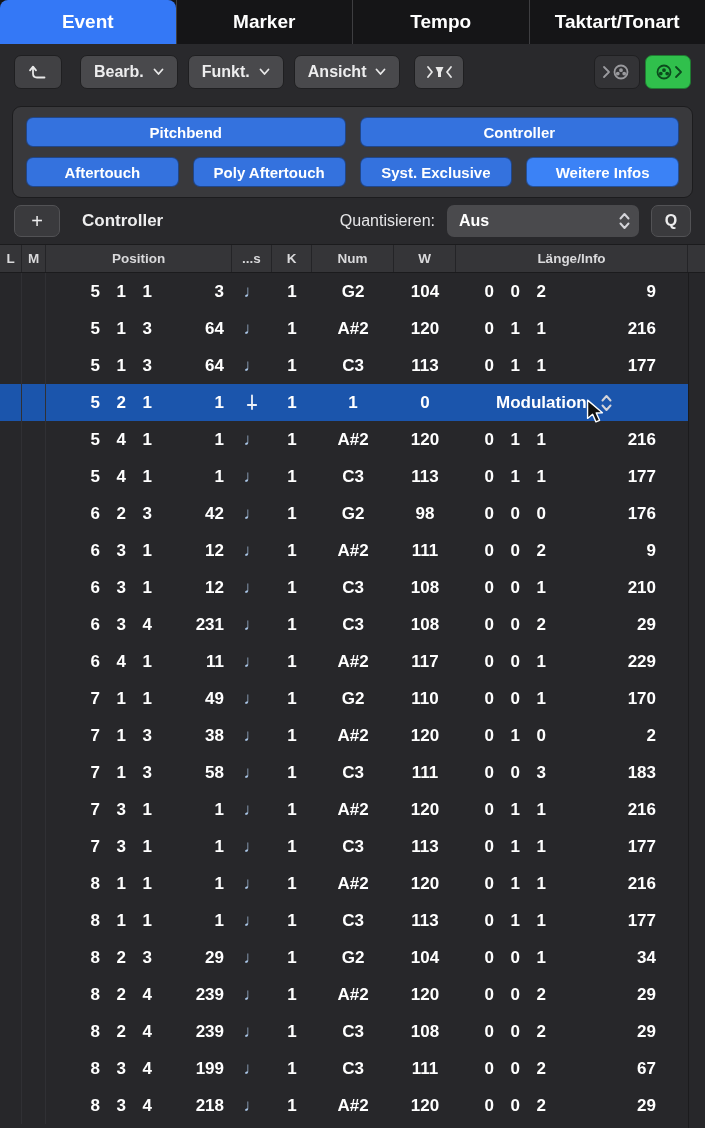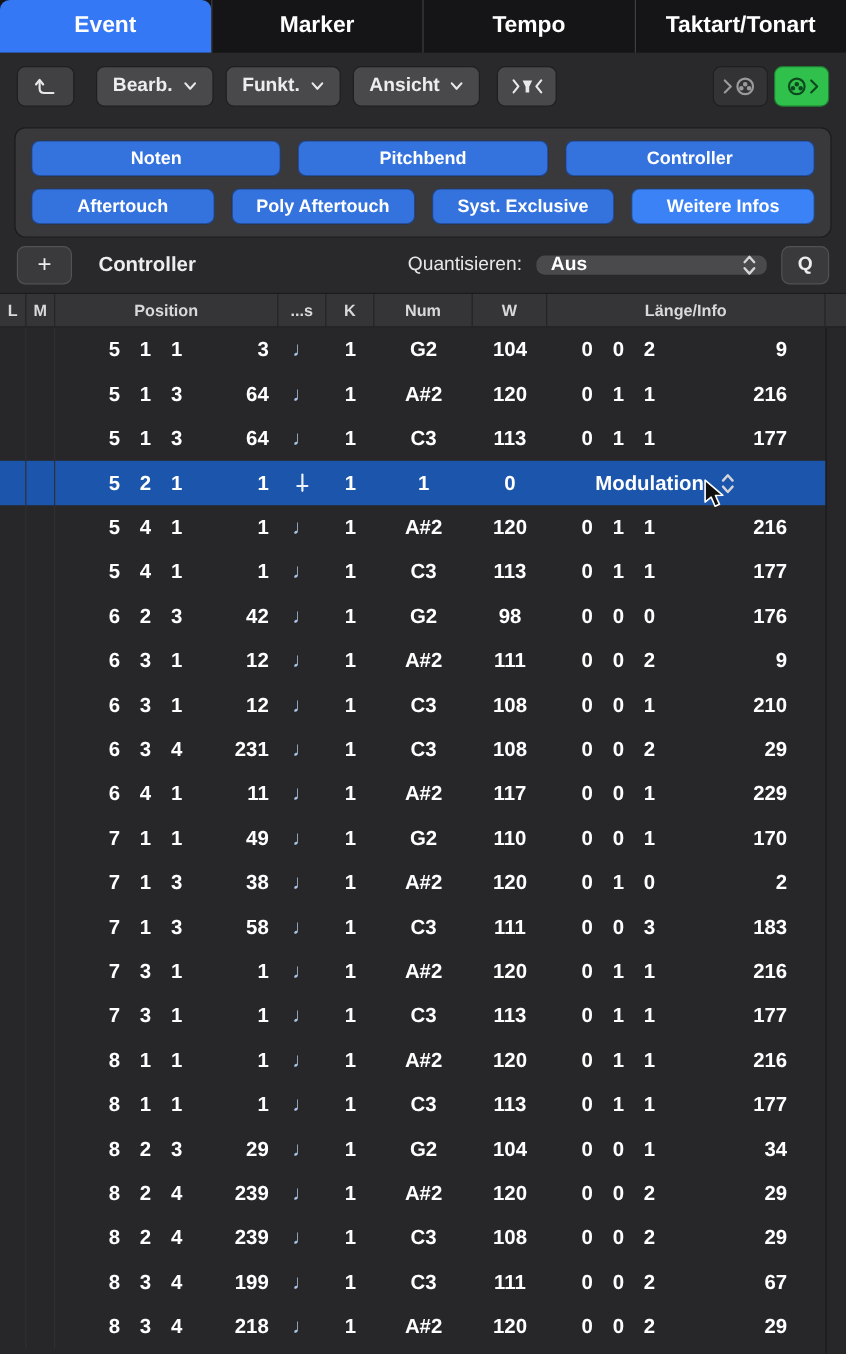--- a/index.html
+++ b/index.html
@@ -42,21 +42,21 @@
         font-size:15px;font-weight:bold;color:#fff;background:#3472de;border:1px solid rgba(0,0,0,.38);box-sizing:border-box;}
   .fbtn.inactive{background:#3b82f6;}
   
   .controls{height:46px;flex:none;display:flex;align-items:center;padding:0 14px;gap:12px;}
   .obtn{height:32px;box-sizing:border-box;background:#3a3a3d;border:1px solid #525255;border-radius:7px;
         color:#ededee;display:inline-flex;align-items:center;justify-content:center;font-weight:bold;}
   .addbtn{width:46px;font-size:20px;font-weight:normal;}
   .qbtn{width:40px;font-size:16px;}
   .type-label{color:#ededee;font-size:17px;font-weight:bold;margin-left:10px;}
   .quant-label{margin-left:auto;color:#e6e6e8;font-size:16px;}
-  .popup{width:192px;height:16px;box-sizing:border-box;background:#4a4a4d;border-radius:7px;
+  .popup{width:192px;height:32px;box-sizing:border-box;background:#4a4a4d;border-radius:7px;
          display:flex;align-items:center;padding:0 9px 0 12px;color:#fff;font-size:16px;font-weight:bold;}
   .popup .pop-stepper{margin-left:auto;}
   svg.stepper *{fill:none;stroke:#d4d4d9;stroke-width:2;stroke-linecap:round;stroke-linejoin:round;}
   
   .thead{height:27px;flex:none;display:flex;align-items:center;background:#353538;
          border-top:1px solid #1b1b1d;border-bottom:1px solid #1b1b1d;
          color:#d9d9db;font-size:13.5px;font-weight:bold;}
   .thead > div{height:100%;display:flex;align-items:center;justify-content:center;box-sizing:border-box;border-right:1px solid #242427;}
   .h-l{width:22px;} .h-m{width:24px;} .h-pos{width:186px;} .h-st{width:40px;}
   .h-k{width:40px;} .h-num{width:82px;} .h-w{width:62px;} .h-info{width:232px;}
@@ -155,23 +155,20 @@
         <circle class="fill" cx="14.2" cy="10.6" r="1"></circle>
         <polyline points="23,4 28,9 23,14"></polyline>
       </svg>
     </div>
   </div>
 </div>
 
 <div class="filter-panel">
   <div class="filter-row">
     <div class="fbtn">
-        <span>Noten</span>
-      </div>
-    <div class="fbtn">
         <span>Pitchbend</span>
       </div>
     <div class="fbtn">
         <span>Controller</span>
       </div>
   </div>
   <div class="filter-row">
     <div class="fbtn">
         <span>Aftertouch</span>
       </div>

